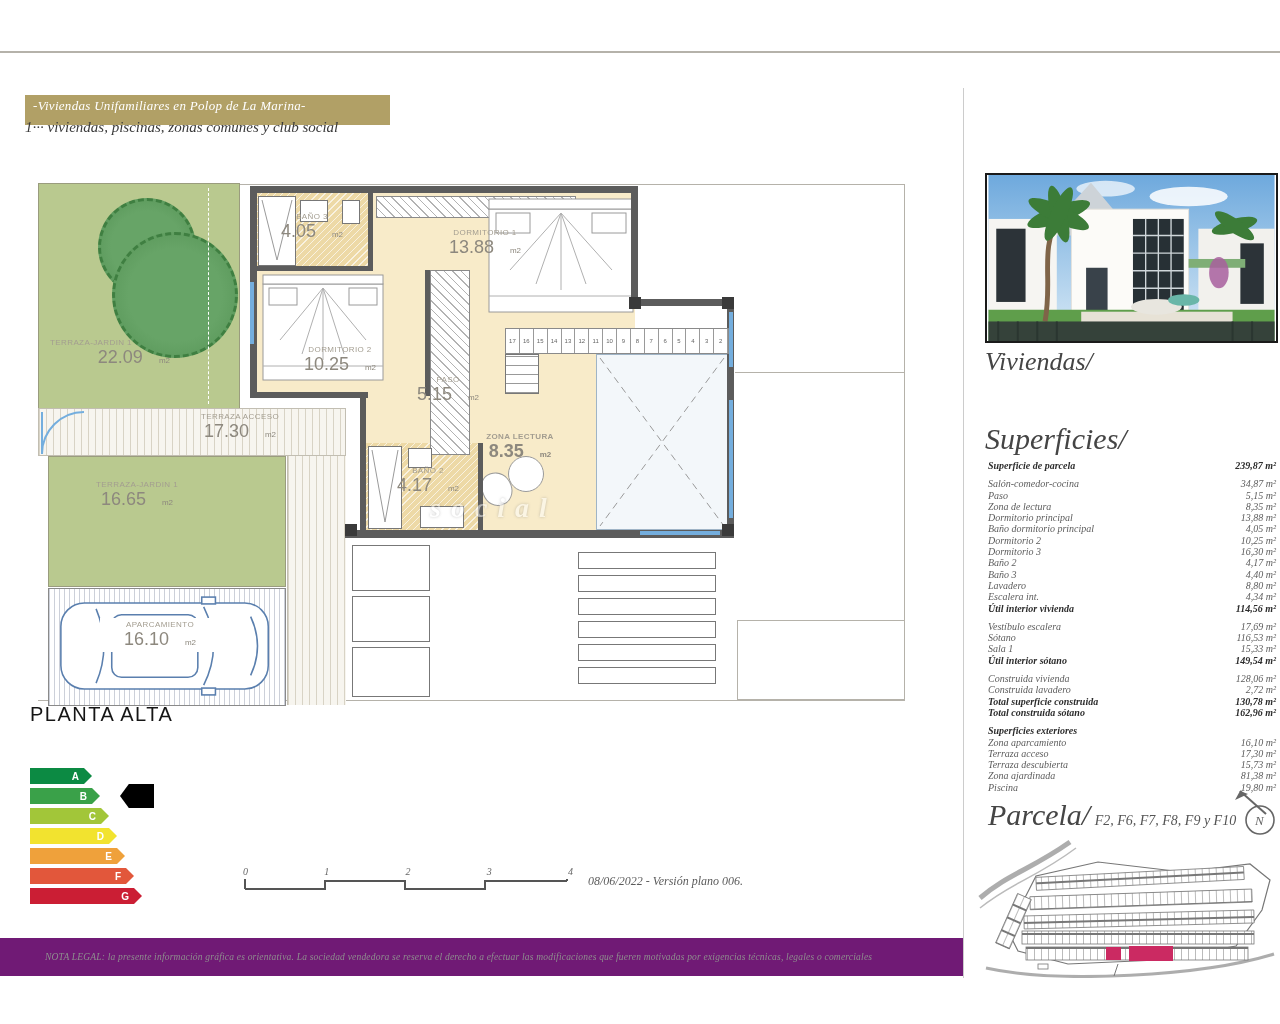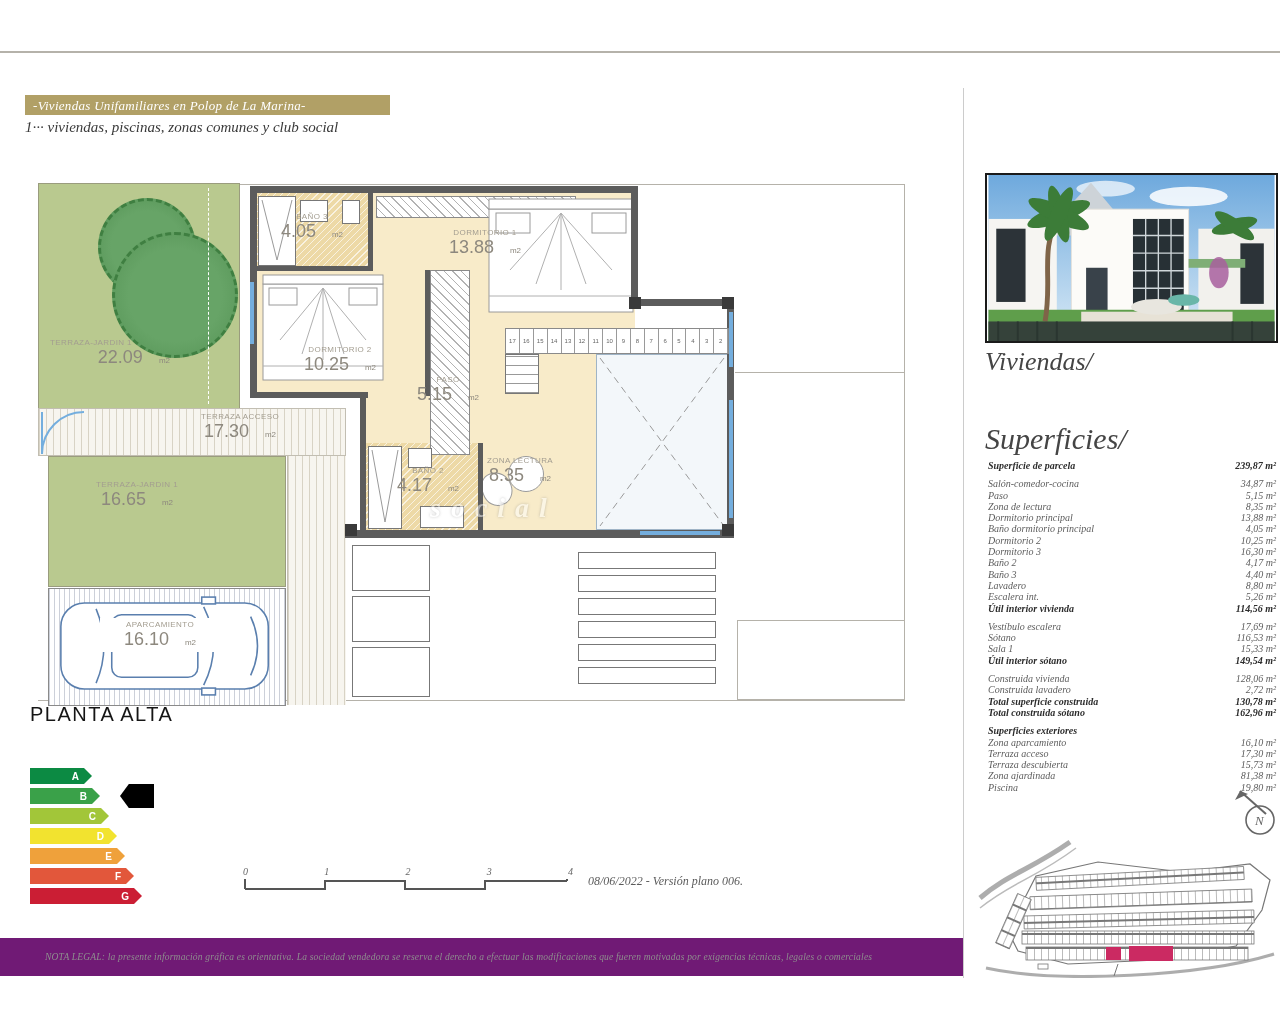--- a/index.html
+++ b/index.html
@@ -59,21 +59,21 @@
   .legal-text{font-family:"Liberation Serif",serif;font-style:italic;font-size:9.5px;
     color:#8e8e8e;padding-left:45px;letter-spacing:.2px;}
 </style>
 </head>
 <body>
 
 <div id="page">
 
   <div class="abs thin" style="left:0;top:51px;width:1280px;height:2px;"></div>
 
-  <div class="abs gold-banner serif" style="left:25px;top:95px;width:365px;height:20px;line-height:22px;font-size:13px;padding-left:8px;box-sizing:border-box;letter-spacing:.3px;">
+  <div class="abs gold-banner serif" style="left:25px;top:95px;width:365px;height:30px;line-height:22px;font-size:13px;padding-left:8px;box-sizing:border-box;letter-spacing:.3px;">
     <span>-Viviendas Unifamiliares en Polop de La Marina-</span>
   </div>
   <div class="abs serif" style="left:25px;top:119px;font-size:15px;color:#3a3a3a;">1··· viviendas, piscinas, zonas comunes y club social</div>
 
   <div class="abs thin" style="left:240px;top:184px;width:665px;height:1px;"></div>
   <div class="abs thin" style="left:904px;top:184px;width:1px;height:517px;"></div>
   <div class="abs thin" style="left:38px;top:700px;width:867px;height:1px;"></div>
   <div class="abs thin" style="left:735px;top:372px;width:170px;height:1px;"></div>
   <div class="abs" style="left:737px;top:620px;width:168px;height:80px;border:1px solid #b5b2aa;box-sizing:border-box;"></div>
 
@@ -237,21 +237,21 @@
     <div class="rl-area"><span>13.88</span><span class="rl-unit">m2</span></div>
   </div>
   <div class="room-label" style="left:275px;top:345px;width:130px;">
     <div class="rl-name">DORMITORIO 2</div>
     <div class="rl-area"><span>10.25</span><span class="rl-unit">m2</span></div>
   </div>
   <div class="room-label" style="left:408px;top:375px;width:80px;">
     <div class="rl-name">PASO</div>
     <div class="rl-area"><span>5.15</span><span class="rl-unit">m2</span></div>
   </div>
-  <div class="room-label" style="left:465px;top:456px;width:110px;">
+  <div class="room-label" style="left:465px;top:432px;width:110px;font-weight:bold;">
     <div class="rl-name">ZONA LECTURA</div>
     <div class="rl-area"><span>8.35</span><span class="rl-unit">m2</span></div>
   </div>
   <div class="room-label" style="left:388px;top:466px;width:80px;">
     <div class="rl-name">BAÑO 2</div>
     <div class="rl-area"><span>4.17</span><span class="rl-unit">m2</span></div>
   </div>
   <div class="room-label" style="left:50px;top:338px;width:120px;text-align:left;">
     <div class="rl-name">TERRAZA-JARDIN 1</div>
     <div class="rl-area" style="text-align:right;"><span>22.09</span><span class="rl-unit">m2</span></div>
@@ -429,21 +429,21 @@
         <div class="sf-row">
           <span class="sf-l">Baño 3</span>
           <span class="sf-v">4,40 m²</span>
         </div>
         <div class="sf-row">
           <span class="sf-l">Lavadero</span>
           <span class="sf-v">8,80 m²</span>
         </div>
         <div class="sf-row">
           <span class="sf-l">Escalera int.</span>
-          <span class="sf-v">5,26 m²</span>
+          <span class="sf-v">4,34 m²</span>
         </div>
         <div class="sf-row b">
           <span class="sf-l">Útil interior vivienda</span>
           <span class="sf-v">114,56 m²</span>
         </div>
       </div>
       <div class="sf-group">
         <div class="sf-row">
           <span class="sf-l">Vestíbulo escalera</span>
           <span class="sf-v">17,69 m²</span>
@@ -500,20 +500,24 @@
           <span class="sf-l">Zona ajardinada</span>
           <span class="sf-v">81,38 m²</span>
         </div>
         <div class="sf-row">
           <span class="sf-l">Piscina</span>
           <span class="sf-v">19,80 m²</span>
         </div>
       </div>
     </div>
 
+  <div class="abs" style="left:988px;top:798px;">
+    <span class="serif" style="font-size:30px;color:#454545;">Parcela/</span>
+    <span class="serif" style="font-size:14px;color:#555;">F2, F6, F7, F8, F9 y F10</span>
+  </div>
   <svg class="abs" style="left:1232px;top:788px;" width="48" height="52">
     <circle cx="28" cy="32" r="14" fill="none" stroke="#666" stroke-width="1.6"></circle>
     <line x1="34" y1="26" x2="8" y2="3" stroke="#666" stroke-width="2"></line>
     <polygon points="3,12 8,3 16,6" fill="#666"></polygon>
     <text x="23" y="37" font-family="Liberation Serif, serif" font-style="italic" font-size="13" fill="#666">N</text>
   </svg>
 
   <svg class="abs" style="left:978px;top:836px;" width="300" height="142" viewBox="0 0 300 142">
     <defs>
       <pattern id="plots" width="7" height="14" patternUnits="userSpaceOnUse">

